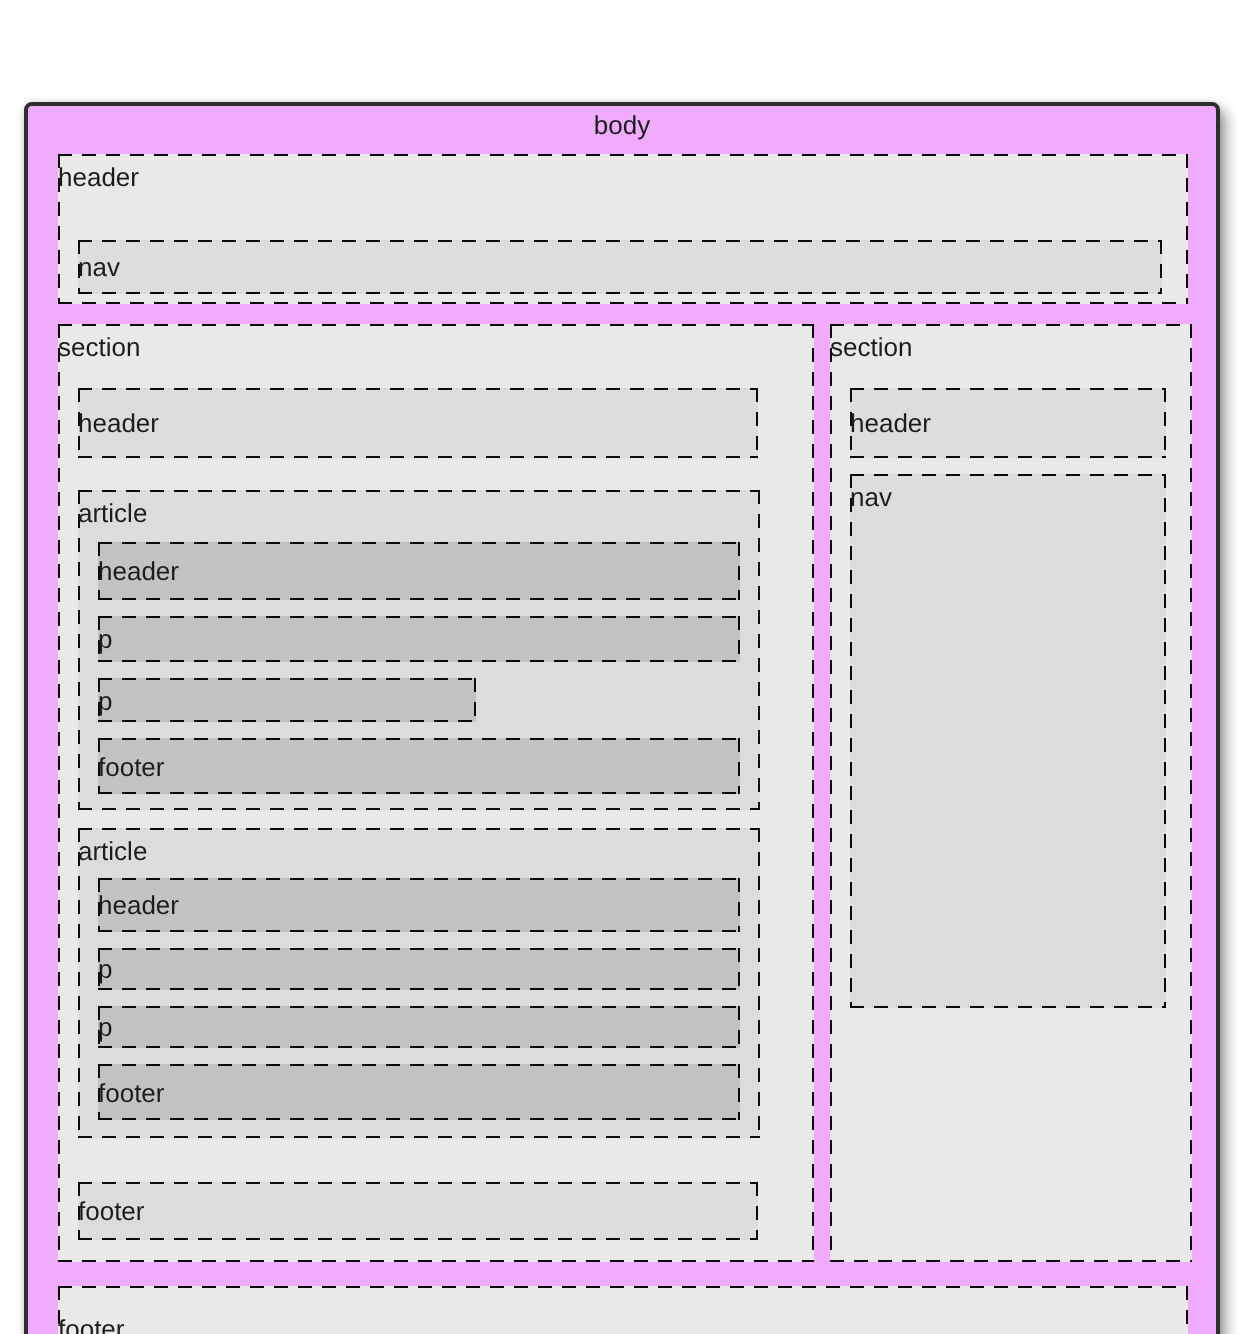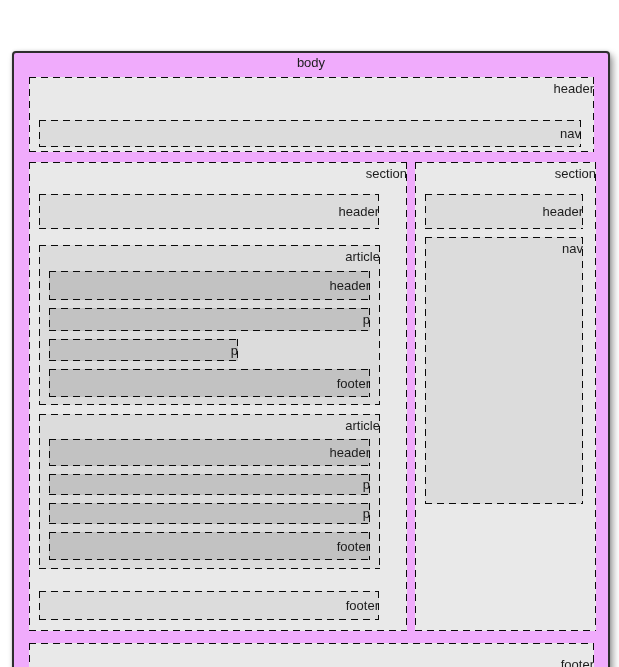--- a/index.html
+++ b/index.html
@@ -39,21 +39,21 @@
     background-size: 100% 1px, 100% 1px, 1px 100%, 1px 100%;
     background-repeat: no-repeat;
   }
   .l1 { background-color: var(--level1_fill, #e9e9e9); }
   .l2 { background-color: var(--level2_fill, #dcdcdc); }
   .l3 { background-color: var(--level3_fill, #c2c2c2); }
 
   .tag-label {
     display: block;
     width: 100%;
-    text-align: right;
+    text-align: left;
     font-size: 13px;
     line-height: 17px;
     padding-top: 3px;
     user-select: none;
   }
   .center {
     display: flex;
     align-items: center;
     justify-content: center;
   }

